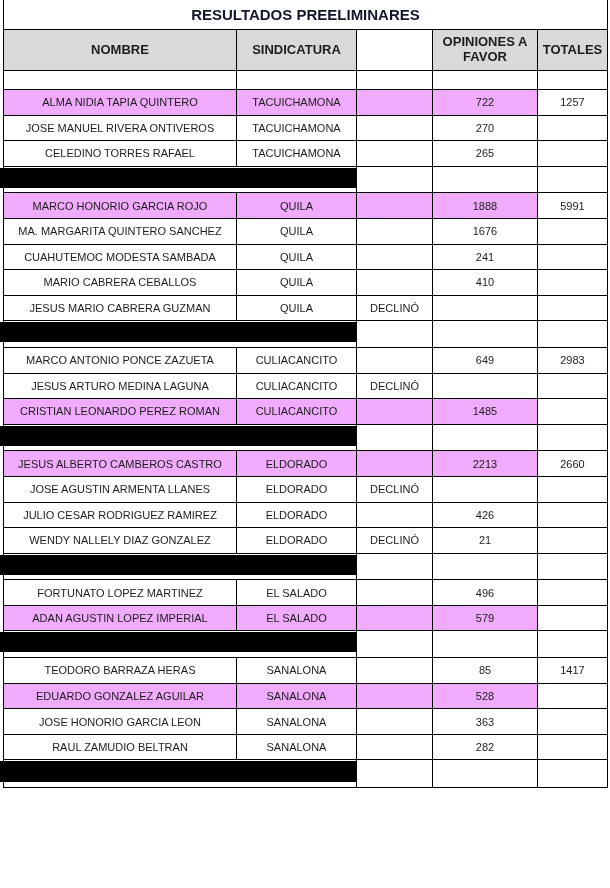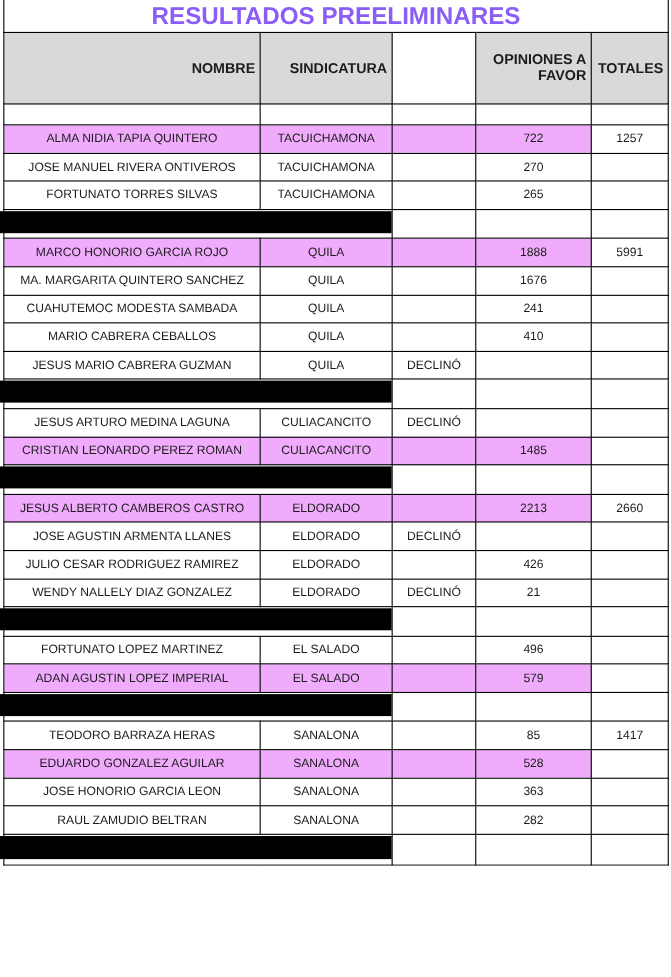--- a/index.html
+++ b/index.html
@@ -2,28 +2,28 @@
 <html><head>
 <meta charset="utf-8">
 <style>
   html,body{margin:0;padding:0;background:#fff;}
   body{width:610px;font-family:"Liberation Sans",sans-serif;-webkit-font-smoothing:antialiased;}
   .sheet{width:605px;margin-left:3px;}
   .title-bar{
     height:29px;
     border-left:1.5px solid #000;border-right:1.5px solid #000;
     display:flex;align-items:center;justify-content:center;
-    color:#8b5cf6;font-weight:bold;font-size:22px;letter-spacing:0px;
+    color:#0f172a;font-weight:bold;font-size:15px;letter-spacing:0px;
   }
   table{border-collapse:collapse;table-layout:fixed;width:604px;}
   col.c1{width:233px}col.c2{width:120px}col.c3{width:76px}col.c4{width:105px}col.c5{width:70px}
   th,td{border:1px solid #000;padding:0;overflow:visible;}
   thead th{
     background:#d9d9d9;height:40px;font-size:13px;font-weight:bold;color:#1c1c1c;
-    text-align:right;vertical-align:middle;line-height:1.15;padding:12px 4px;
+    text-align:center;vertical-align:middle;line-height:1.15;padding:0 4px;
   }
   thead th.blank-h{background:#ffffff;}
   tbody td{
     height:24.6px;font-size:11px;color:#1c1c1c;text-align:center;vertical-align:middle;
     white-space:nowrap;background:#fff;
   }
   tr.empty-row td{height:18px;}
   td.green{background:#f0abfc;}
   tr.sep-row td{vertical-align:top;}
   tr.sep-row td.sep-black{padding-top:1px;}
@@ -69,21 +69,21 @@
           <td>1257</td>
         </tr>
         <tr>
           <td>JOSE MANUEL RIVERA ONTIVEROS</td>
           <td>TACUICHAMONA</td>
           <td></td>
           <td>270</td>
           <td></td>
         </tr>
         <tr>
-          <td>FORTUNATO TORRES SILVAS</td>
+          <td>CELEDINO TORRES RAFAEL</td>
           <td>TACUICHAMONA</td>
           <td></td>
           <td>265</td>
           <td></td>
         </tr>
         <tr class="sep-row">
           <td colspan="2" class="sep-black">
             <div class="black-bar"></div>
           </td>
           <td></td>
@@ -125,20 +125,27 @@
           <td></td>
           <td></td>
         </tr>
         <tr class="sep-row">
           <td colspan="2" class="sep-black">
             <div class="black-bar"></div>
           </td>
           <td></td>
           <td></td>
           <td></td>
+        </tr>
+        <tr>
+          <td>MARCO ANTONIO PONCE ZAZUETA</td>
+          <td>CULIACANCITO</td>
+          <td></td>
+          <td>649</td>
+          <td>2983</td>
         </tr>
         <tr>
           <td>JESUS ARTURO MEDINA LAGUNA</td>
           <td>CULIACANCITO</td>
           <td>DECLINÓ</td>
           <td></td>
           <td></td>
         </tr>
         <tr>
           <td class="green">CRISTIAN LEONARDO PEREZ ROMAN</td>

